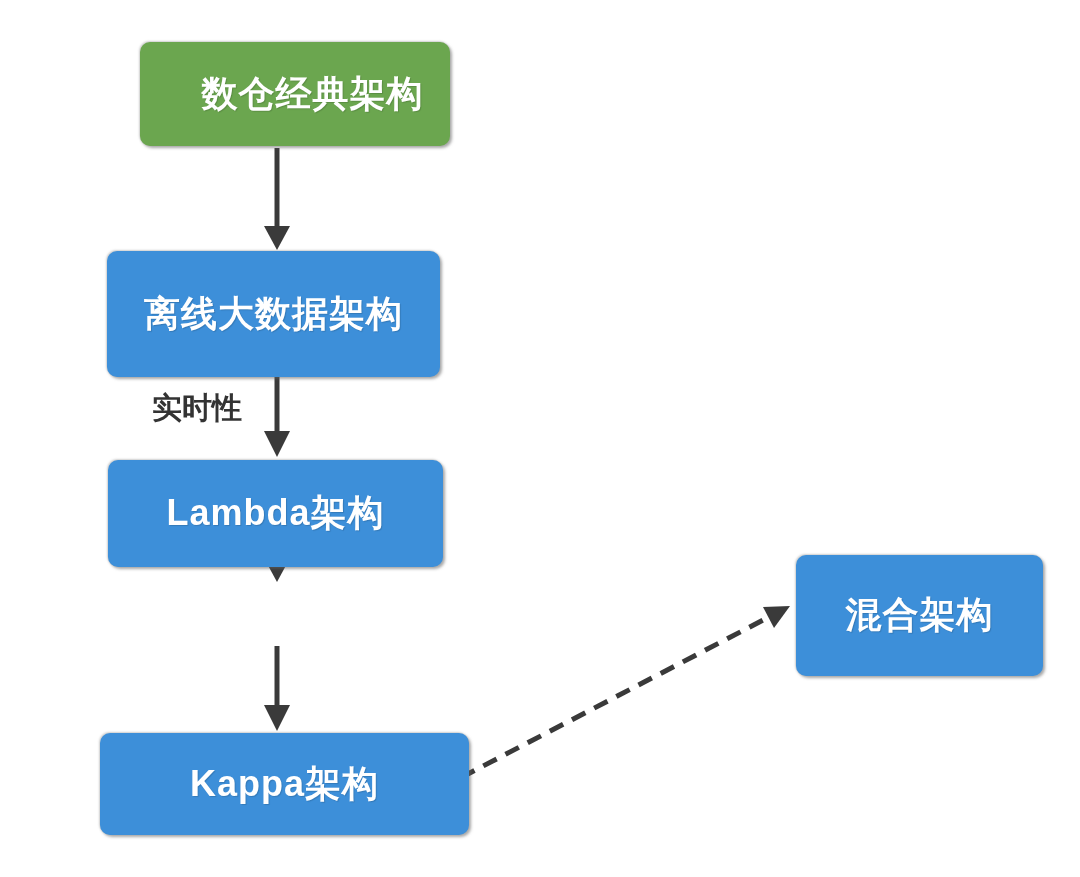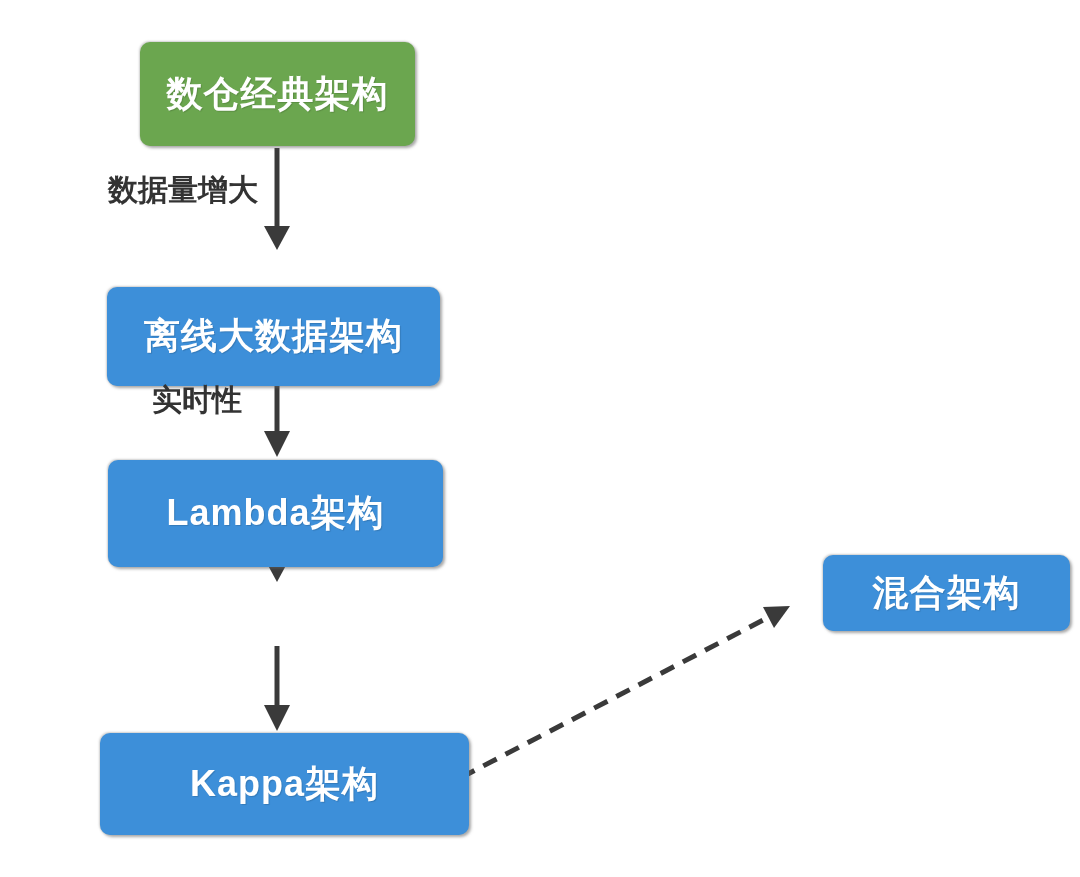--- a/index.html
+++ b/index.html
@@ -21,39 +21,39 @@
     align-items: center;
     justify-content: center;
     border-radius: 10px;
     color: #ffffff;
     font-weight: bold;
     font-size: 36px;
     letter-spacing: 1px;
     box-shadow: 2px 2px 3px rgba(96,96,96,0.55), -1px -1px 2px rgba(120,120,120,0.35);
     text-shadow: 1px 1px 1px rgba(0,0,0,0.15);
   }
-  .node-green { background: #6BA64F; }
+  .node-green { background: #6BA64F; padding-left: 35px; }
   .node-blue  { background: #3D8FD9; }
 
   .node-classic { left: 140px; top: 42px;  width: 275px; height: 104px; }
-  .node-offline { left: 107px; top: 251px; width: 333px; height: 99px; margin-top: 36px;  }
+  .node-offline { left: 107px; top: 251px; width: 333px; height: 126px;  }
   .node-lambda  { left: 108px; top: 460px; width: 335px; height: 107px;  }
   .node-kappa   { left: 100px; top: 733px; width: 369px; height: 102px; }
-  .node-hybrid  { left: 823px; top: 555px; width: 247px; height: 76px; }
+  .node-hybrid  { left: 796px; top: 555px; width: 247px; height: 121px; }
 
   .edge-label {
     position: absolute;
     color: #333333;
     font-weight: bold;
     font-size: 30px;
     white-space: nowrap;
     line-height: 36px;
   }
   .edge-label-1 { left: 108px; top: 172px; }
-  .edge-label-2 { left: 152px; top: 382px; }
+  .edge-label-2 { left: 152px; top: 390px; }
   .edge-label-3 { left: 55px;  top: 599px; }
 
   .arrow-layer {
     position: absolute;
     left: 0; top: 0;
     width: 1080px;
     height: 877px;
     pointer-events: none;
   }
 </style>
@@ -103,18 +103,17 @@
   </div>
 
   <div class="node node-blue node-kappa">
     <span>Kappa架构</span>
   </div>
 
   <div class="node node-blue node-hybrid">
     <span>混合架构</span>
   </div>
 
-  <div class="edge-label edge-label-1">数据量增大</div>
 
   <div class="edge-label edge-label-2">实时性</div>
 
 
 </div>
 
 </body></html>

